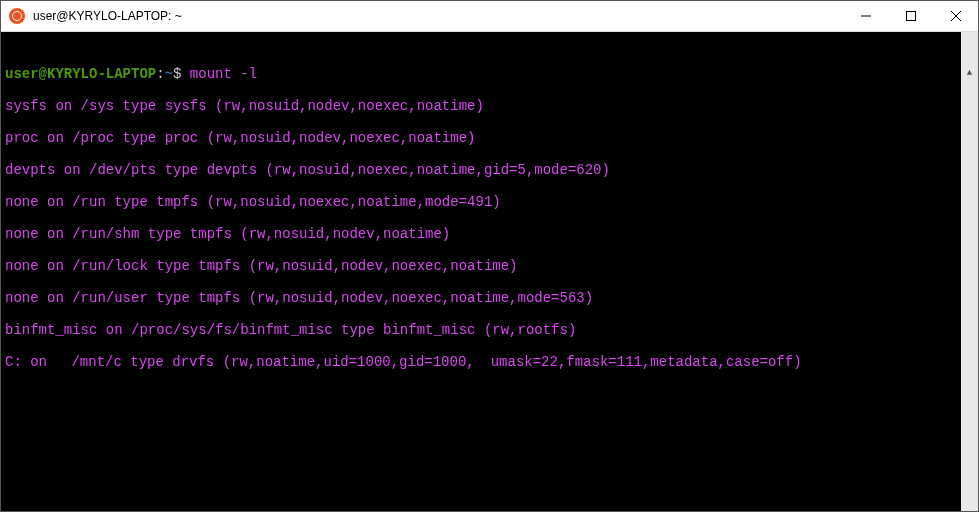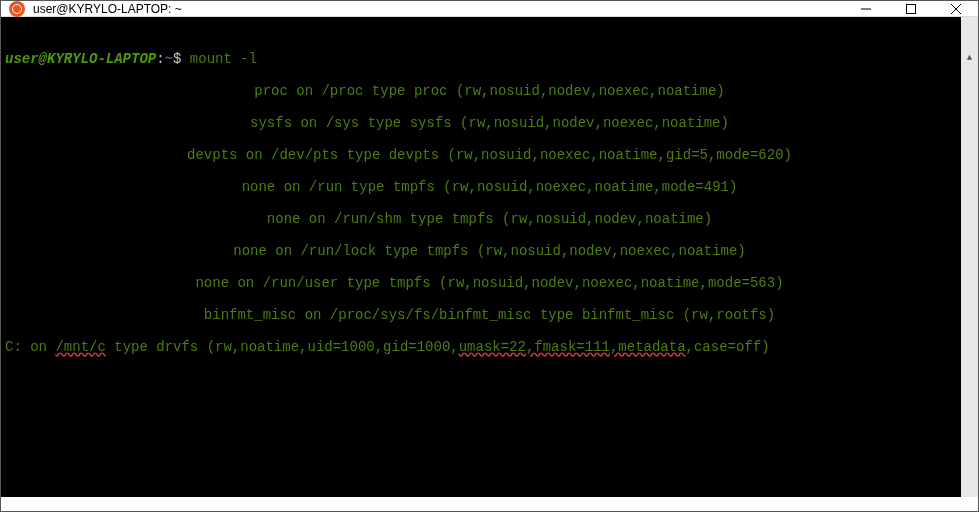--- a/index.html
+++ b/index.html
@@ -6,21 +6,21 @@
   body {
     font-family: Consolas, "Courier New", monospace;
     font-size: 14px;
     background: #fff;
     width: 979px;
     height: 512px;
     overflow: hidden;
     border: 1px solid #555;
   }
   .titlebar {
-    height: 16px;
+    height: 31px;
     background: #ffffff;
     display: flex;
     align-items: center;
     border-bottom: 1px solid #ddd;
   }
   .titlebar-icon {
     width: 16px; height: 16px;
     margin-left: 8px; margin-right: 8px;
     background: radial-gradient(circle at 50% 50%, #E95420 60%, #E95420 61%);
     border-radius: 50%;
@@ -63,29 +63,29 @@
     position:absolute;
     right:0; top:0;
     width:17px; height:100%;
     background:#e8e8e8;
   }
   .scroll-arrow{
     height:17px;
     display:flex;align-items:center;justify-content:center;
     color:#555;font-size:9px;
   }
-  .prompt-user { color:#4E9A06; font-weight:bold;font-style:italic;}
+  .prompt-user { color:#4E9A06; font-weight:bold;}
   .prompt-colon { color:#c8c8c8;}
   .prompt-path { color:#3465A4; font-weight:bold;}
   .prompt-dollar{ color:#c8c8c8;}
-  .out { color:#4d7c0f;text-align:center;}
+  .out { color:#d946ef;}
   .underline-red{
-    text-decoration: underline;
     text-decoration-color:#d73a49;
     text-decoration-style: wavy;
+    margin-left: 16px;
   }
   .line{ display:block; }
 </style>
 </head>
 <body>
 
 <div class="titlebar">
   <div class="titlebar-icon"></div>
   <div class="titlebar-title">user@KYRYLO-LAPTOP: ~</div>
   <div class="win-btn">
@@ -104,22 +104,22 @@
         <line x1="10" y1="0" x2="0" y2="10"></line>
       </svg>
   </div>
 </div>
 
 <div class="terminal">
   <div class="scrollbar">
     <div class="scroll-arrow">▲</div>
   </div>
 <span class="line"><span class="prompt-user">user@KYRYLO-LAPTOP</span><span class="prompt-colon">:</span><span class="prompt-path">~</span><span class="prompt-dollar">$</span><span class="out"> mount -l</span></span>
+<span class="line out">sysfs on /sys type sysfs (rw,nosuid,nodev,noexec,noatime)</span>
 <span class="line out">proc on /proc type proc (rw,nosuid,nodev,noexec,noatime)</span>
-<span class="line out">sysfs on /sys type sysfs (rw,nosuid,nodev,noexec,noatime)</span>
 <span class="line out">devpts on /dev/pts type devpts (rw,nosuid,noexec,noatime,gid=5,mode=620)</span>
 <span class="line out">none on /run type tmpfs (rw,nosuid,noexec,noatime,mode=491)</span>
 <span class="line out">none on /run/shm type tmpfs (rw,nosuid,nodev,noatime)</span>
 <span class="line out">none on /run/lock type tmpfs (rw,nosuid,nodev,noexec,noatime)</span>
 <span class="line out">none on /run/user type tmpfs (rw,nosuid,nodev,noexec,noatime,mode=563)</span>
 <span class="line out">binfmt_misc on /proc/sys/fs/binfmt_misc type binfmt_misc (rw,rootfs)</span>
 <span class="line"><span class="out">C: on </span><span class="out underline-red">/mnt/c</span><span class="out"> type drvfs (rw,noatime,uid=1000,gid=1000,</span><span class="out underline-red">umask=22,fmask=111,metadata</span><span class="out">,case=off)</span></span>
 </div>
 
 </body></html>

